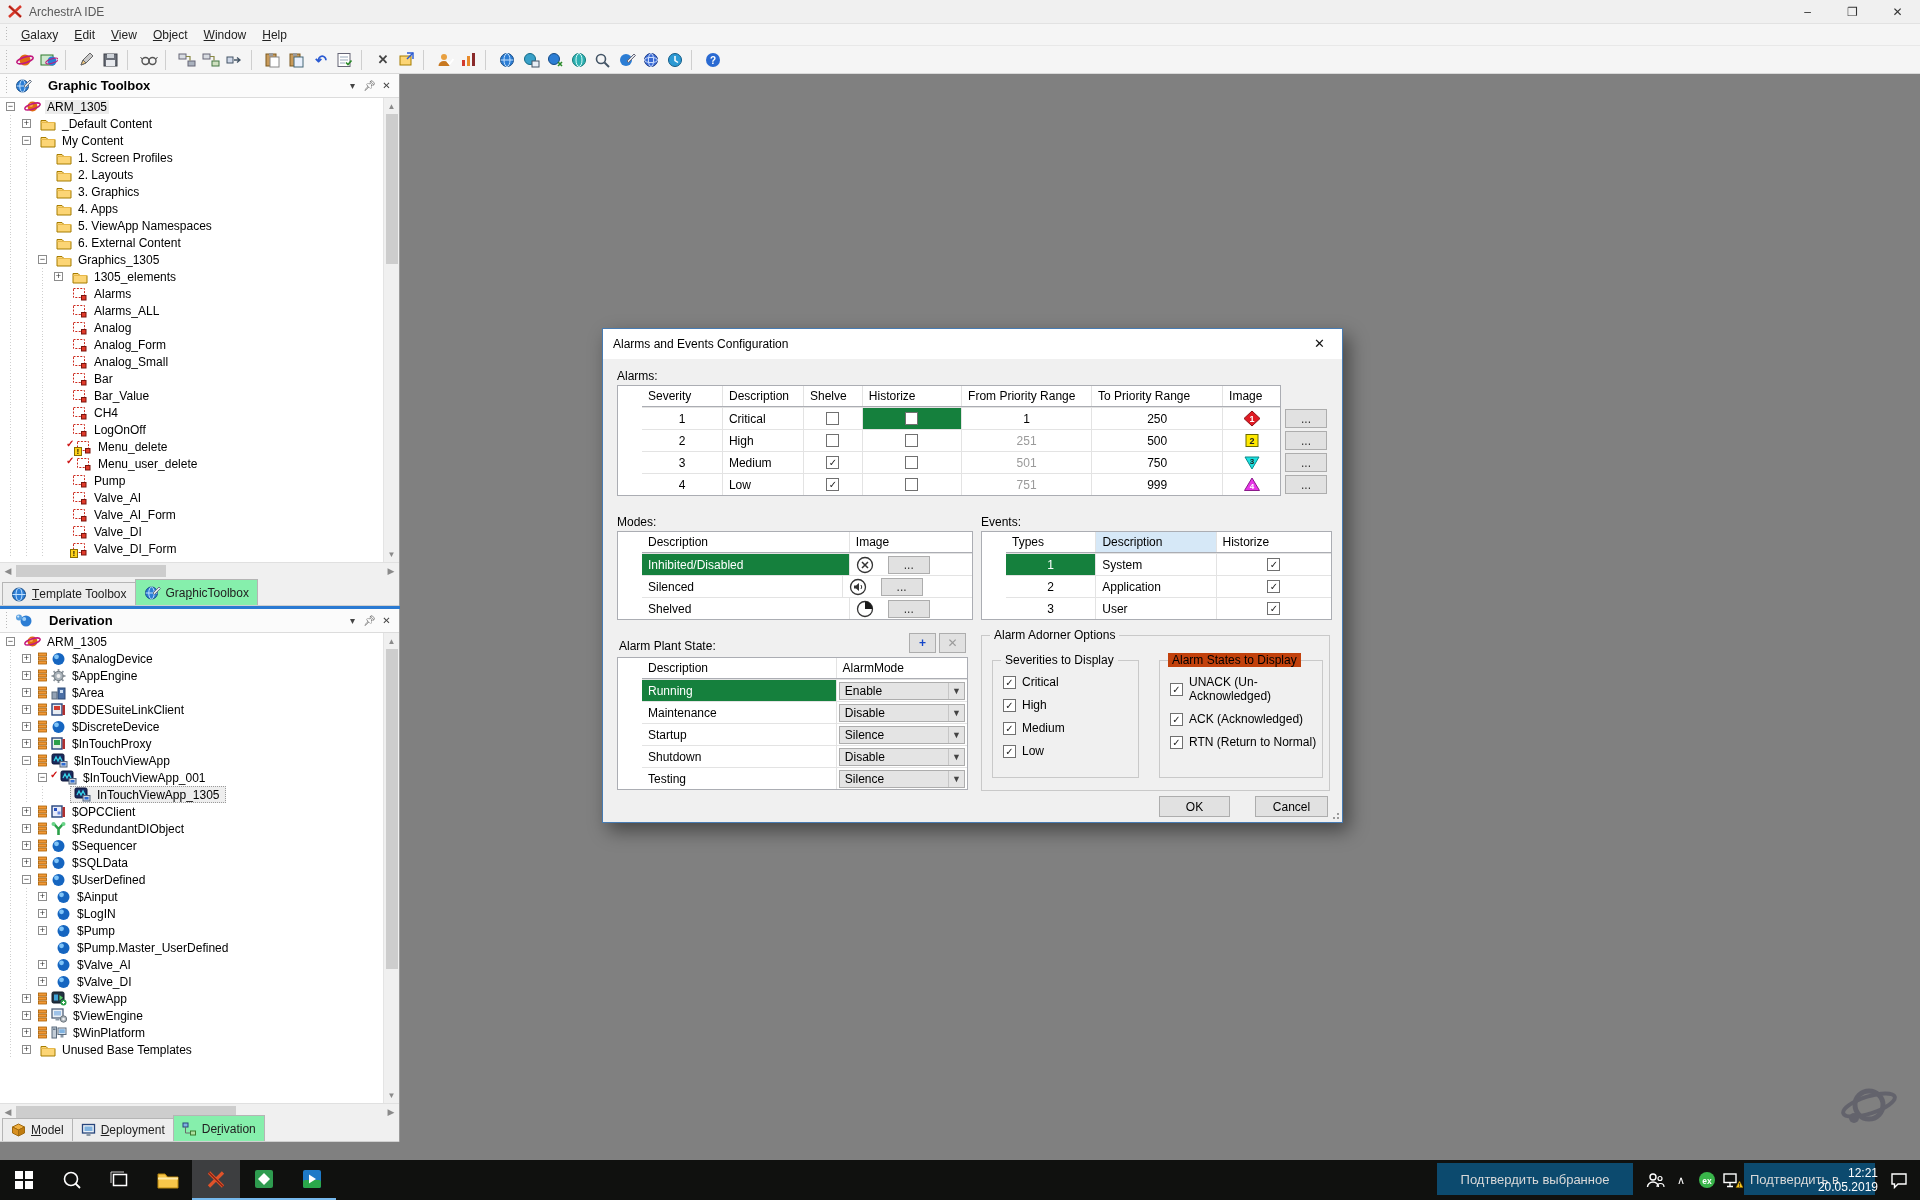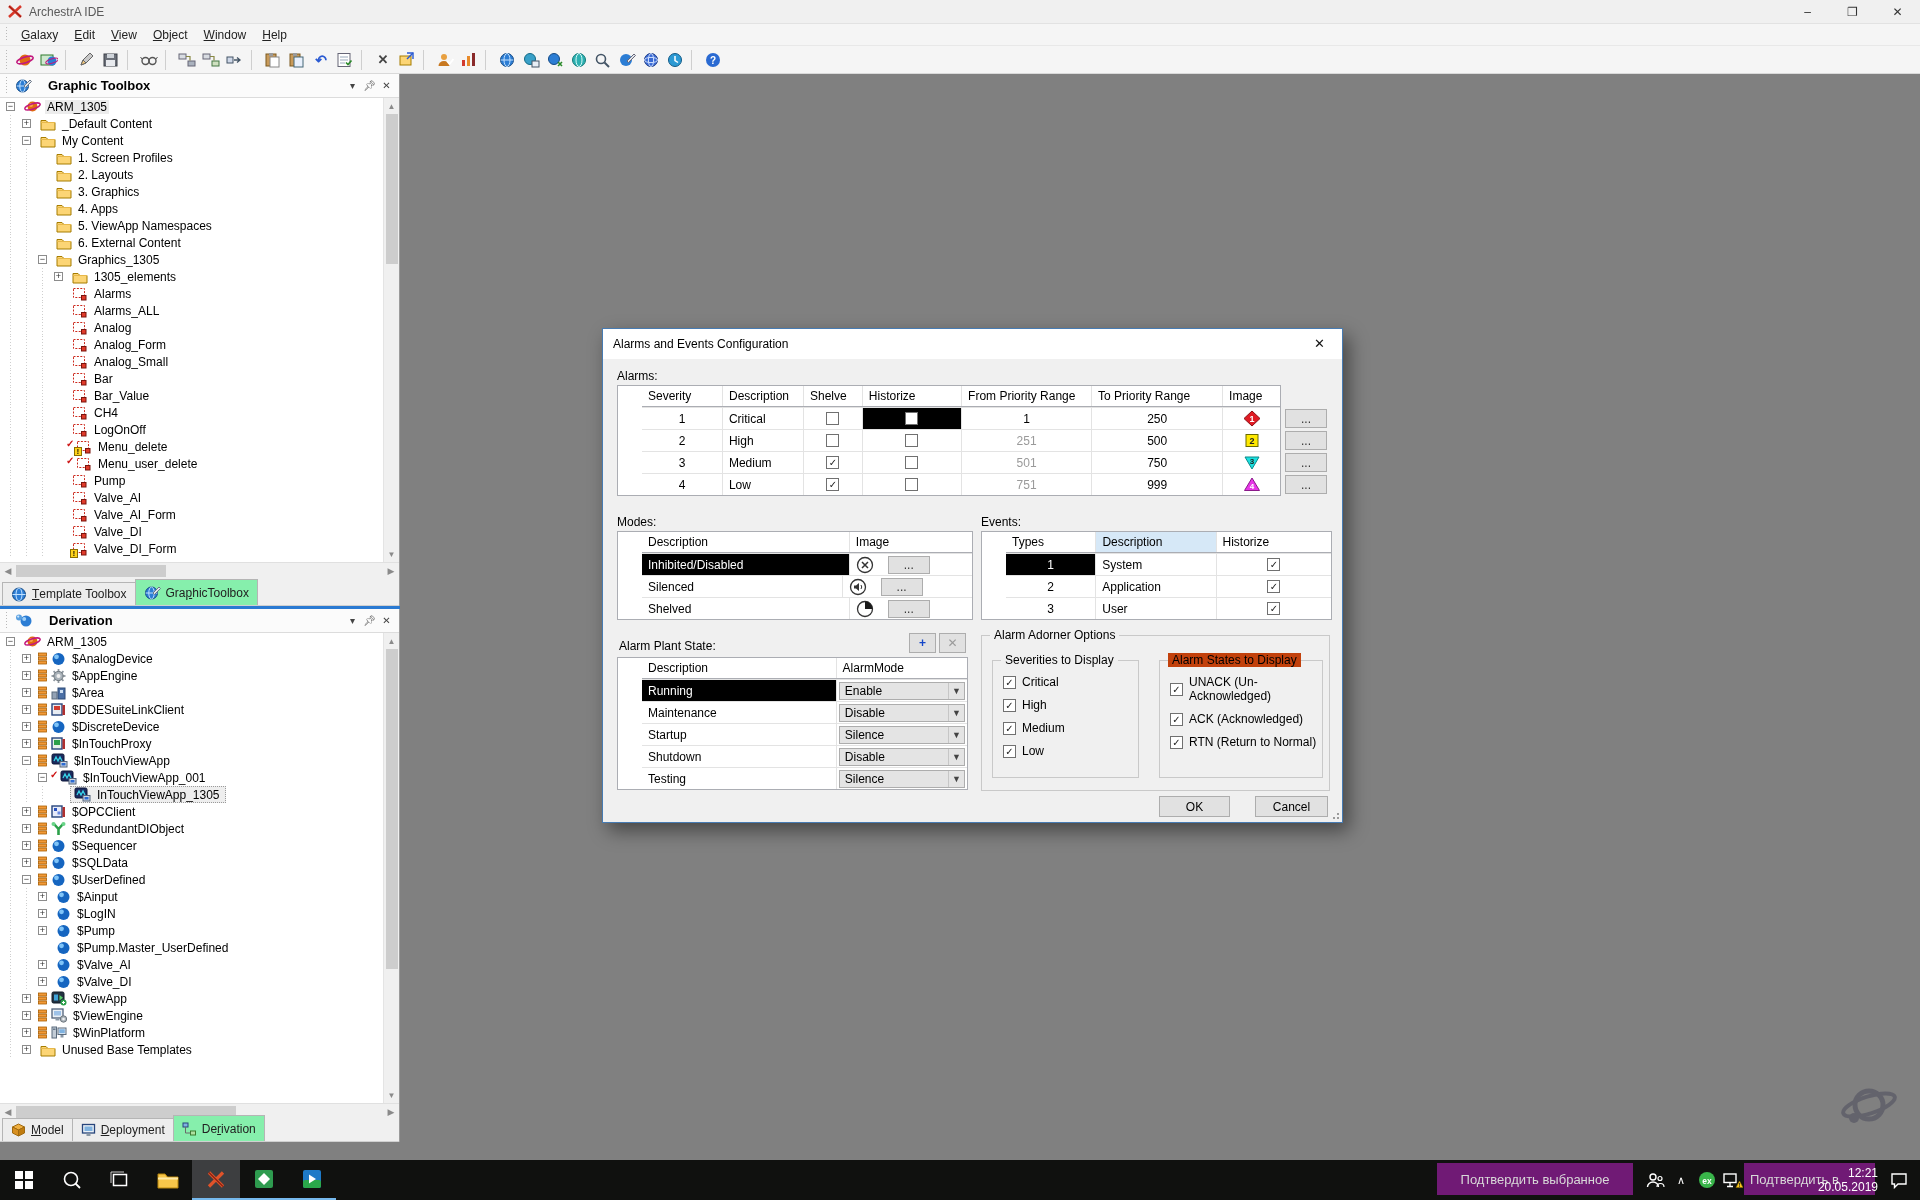--- a/index.html
+++ b/index.html
@@ -49,21 +49,21 @@
   .tab.active{background:#86efac;height:26px;font-weight:normal;position:relative;z-index:2;}
   .tab .ticn{margin-right:5px;display:flex;}
   .blueline{position:absolute;left:0;width:400px;height:3px;background:#2a7ad2;}
   
   .statusbar{left:0;top:1142px;width:1920px;height:18px;background:#f0f0f0;border-top:1px solid #d5d5d5;font-size:12px;display:flex;align-items:center;}
   .sb-sep{position:absolute;top:2px;height:14px;border-left:1px solid #dadada;}
   .taskbar{left:0;top:1160px;width:1920px;height:40px;background:#10110f;display:flex;align-items:center;}
   .tslot{width:48px;height:40px;display:flex;align-items:center;justify-content:center;flex:none;}
   .tslot.active{background:#3d3e40;border-bottom:2px solid #76b9ed;}
   .tslot.run{border-bottom:2px solid #76b9ed;}
-  .tooltip{position:absolute;background:#701a75;color:#d8d8d8;font-size:13px;display:flex;align-items:center;justify-content:center;overflow:hidden;white-space:nowrap;}
+  .tooltip{position:absolute;background:#0c4a6e;color:#d8d8d8;font-size:13px;display:flex;align-items:center;justify-content:center;overflow:hidden;white-space:nowrap;}
   .tray{position:absolute;right:0;top:1160px;height:40px;display:flex;align-items:center;color:#fff;}
   .trayicn{width:26px;height:40px;display:flex;align-items:center;justify-content:center;flex:none;}
   .lang{font-size:12px;color:#fff;padding:0 6px;}
   .clock{font-size:12px;color:#fff;text-align:right;line-height:14px;padding:0 8px;position:relative;z-index:3;}
   
   .watermark{position:absolute;display:flex;align-items:center;color:#5d5d68;opacity:.8;}
   .watermark .wtext{font-size:40px;font-weight:bold;letter-spacing:0px;margin-left:10px;}
   
   .dialog{left:602px;top:328px;width:741px;height:495px;background:#f0f0f0;border:1px solid #477bb2;box-shadow:6px 8px 18px rgba(0,0,0,.45);}
   .dlg-title{position:absolute;left:0;top:0;width:100%;height:30px;background:#fff;display:flex;align-items:center;}
@@ -71,21 +71,21 @@
   .dlg-close{position:absolute;right:0;top:0;width:45px;height:29px;display:flex;align-items:center;justify-content:center;font-size:13px;color:#111;}
   .dl-label{position:absolute;font-size:12px;}
   .tbl{position:absolute;background:#fff;border:1px solid #abadb3;}
   .trw{display:flex;height:22px;margin-left:24px;}
   .trw + .trw{border-top:1px solid #e3e3e3;}
   .trw.hdr{border-bottom:1px solid #abadb3;height:21px;}
   .td{display:flex;align-items:center;justify-content:center;font-size:12px;border-right:1px solid #e3e3e3;height:100%;overflow:hidden;}
   .td:last-child{border-right:none;}
   .td.l{justify-content:flex-start;padding-left:6px;}
   .td.gray{color:#9a9a9a;}
-  .td.sel{background:#000000;color:#fff;}
+  .td.sel{background:#15803d;color:#fff;}
   .cb{width:13px;height:13px;border:1px solid #707070;background:#fff;display:flex;align-items:center;justify-content:center;font-size:10px;color:#1a1a1a;flex:none;}
   .btn{background:#e1e1e1;border:1px solid #adadad;display:flex;align-items:center;justify-content:center;font-size:12px;color:#000;}
   .dots{width:42px;height:19px;color:#333;}
   .combo{flex:1;height:18px;margin:1px 2px;background:#e4e4e4;border:1px solid #adadad;display:flex;align-items:center;font-size:12px;padding-left:5px;}
   .chev{margin-left:auto;width:16px;height:100%;display:flex;align-items:center;justify-content:center;color:#444;font-size:9px;border-left:1px solid #c6c6c6;}
   .group{position:absolute;border:1px solid #c9c9c9;}
   .group>.glabel{position:absolute;top:-8px;left:8px;background:#f0f0f0;padding:0 4px;font-size:12px;}
   .cbrow{display:flex;align-items:center;font-size:12px;margin:0 0 9px 10px;}
   .cbrow .cb{margin-right:6px;}
   .grippy{position:absolute;right:2px;bottom:2px;width:8px;height:8px;background:

